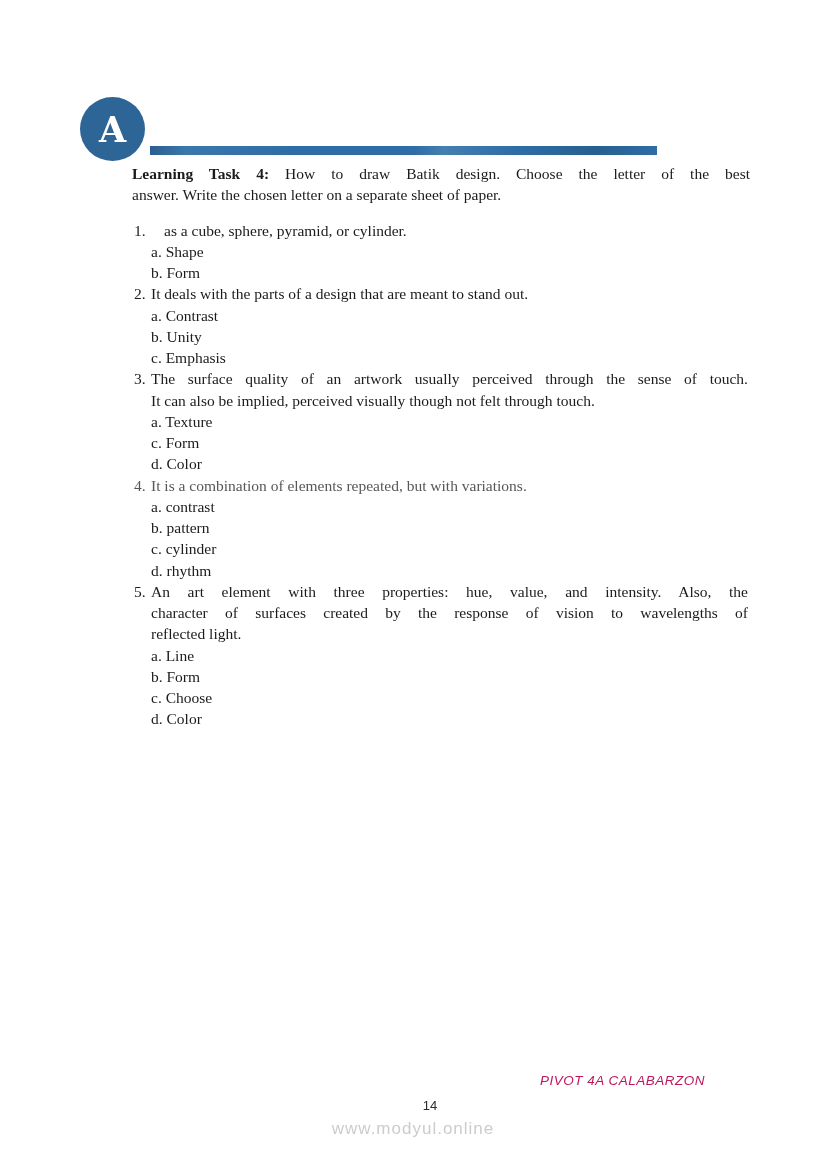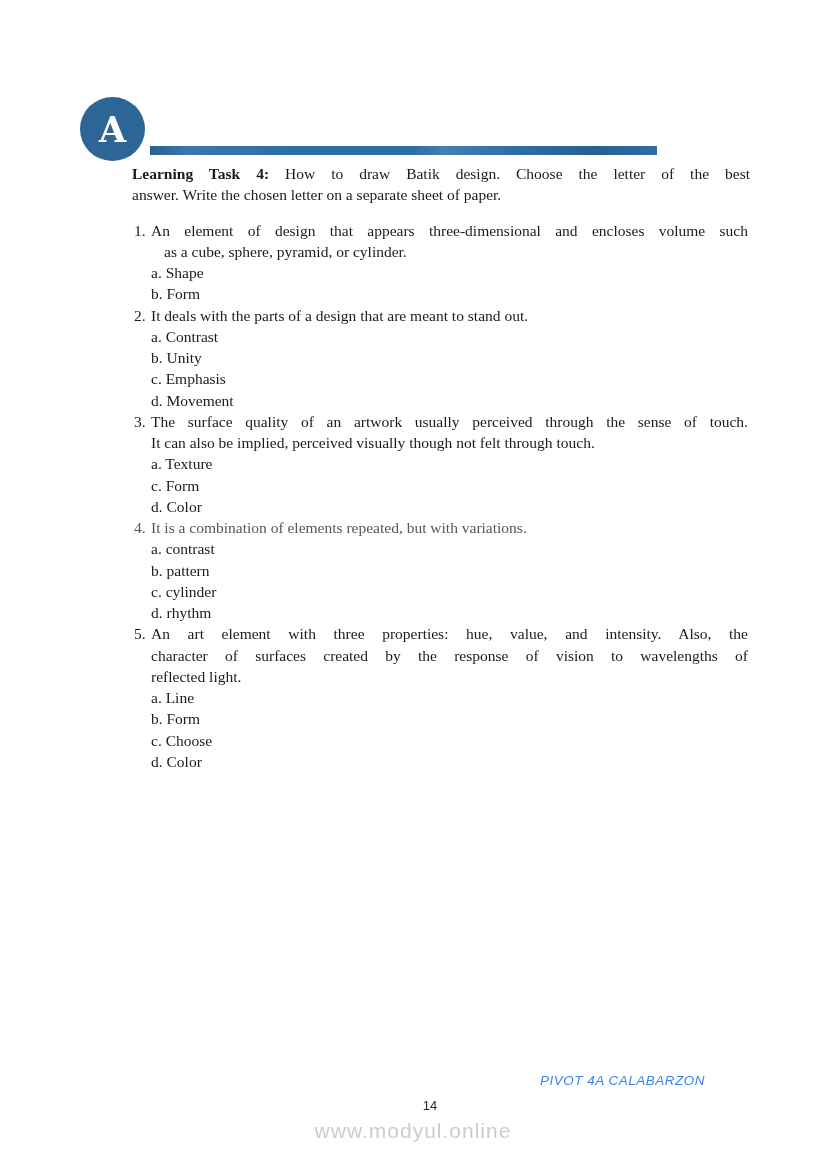--- a/index.html
+++ b/index.html
@@ -23,29 +23,29 @@
   .bold{font-weight:bold;}
   .jline{text-align:justify;text-align-last:justify;}
   .questions{margin-top:14px;margin-left:2px;width:614px;}
   .question{position:relative;padding-left:17px;}
   .q-num{position:absolute;left:0;top:0;}
   .indent2{margin-left:13px;}
   .dim{color:#575757;}
   .footer-brand{
     position:absolute;top:1073px;right:121px;
     font-family:"Liberation Sans", sans-serif;font-style:italic;
-    font-size:13.5px;color:#3b82f6;letter-spacing:0.5px;
+    font-size:13.5px;color:#be185d;letter-spacing:0.5px;
   }
   .page-num{
     position:absolute;top:1098px;left:0;width:826px;text-align:center;
     font-family:"Liberation Sans", sans-serif;font-size:13px;color:#2a2a2a;padding-left:17px;
   }
   .watermark{
     position:absolute;top:1119px;left:0;width:826px;text-align:center;
-    font-family:"Liberation Sans", sans-serif;font-size:21px;color:#cccccc;
+    font-family:"Liberation Sans", sans-serif;font-size:17px;color:#cccccc;
     letter-spacing:1px;
   }
 </style>
 </head>
 <body>
 
 <div class="badge">
   <span>A</span>
 </div>
 <div class="rule"></div>
@@ -57,36 +57,34 @@
       <span>How to draw Batik design. Choose the letter of the best</span>
     </div>
     <div>answer. Write the chosen letter on a separate sheet of paper.</div>
   </div>
 
   <div class="questions">
 
     <div class="question">
       <div class="jline">
         <span class="q-num">1.</span>
-        <span>An element of design that appears three-dimensional and encloses volume such</span>
       </div>
       <div class="indent2">as a cube, sphere, pyramid, or cylinder.</div>
       <div>a. Shape</div>
       <div>b. Form</div>
     </div>
 
     <div class="question">
       <div>
         <span class="q-num">2.</span>
         <span>It deals with the parts of a design that are meant to stand out.</span>
       </div>
       <div>a. Contrast</div>
       <div>b. Unity</div>
       <div>c. Emphasis</div>
-      <div>d. Movement</div>
     </div>
 
     <div class="question">
       <div class="jline">
         <span class="q-num">3.</span>
         <span>The surface quality of an artwork usually perceived through the sense of touch.</span>
       </div>
       <div>It can also be implied, perceived visually though not felt through touch.</div>
       <div>a. Texture</div>
       <div>c. Form</div>

